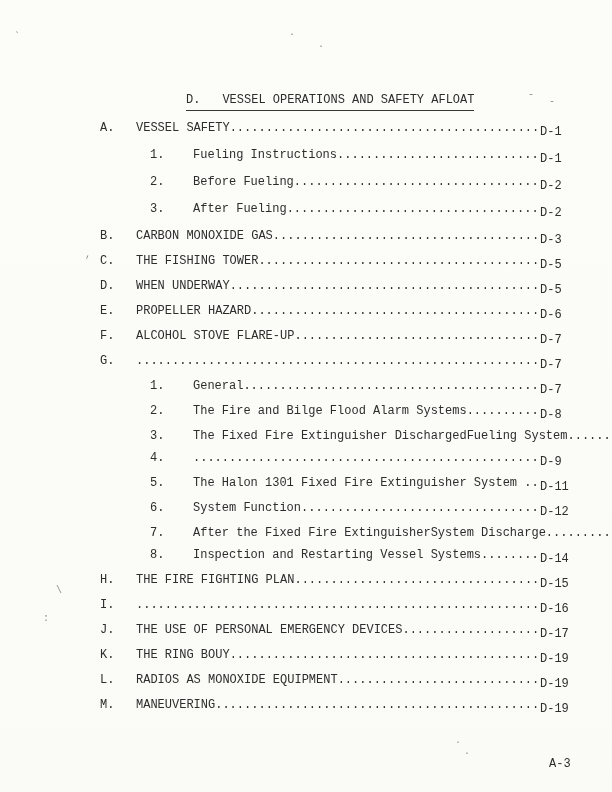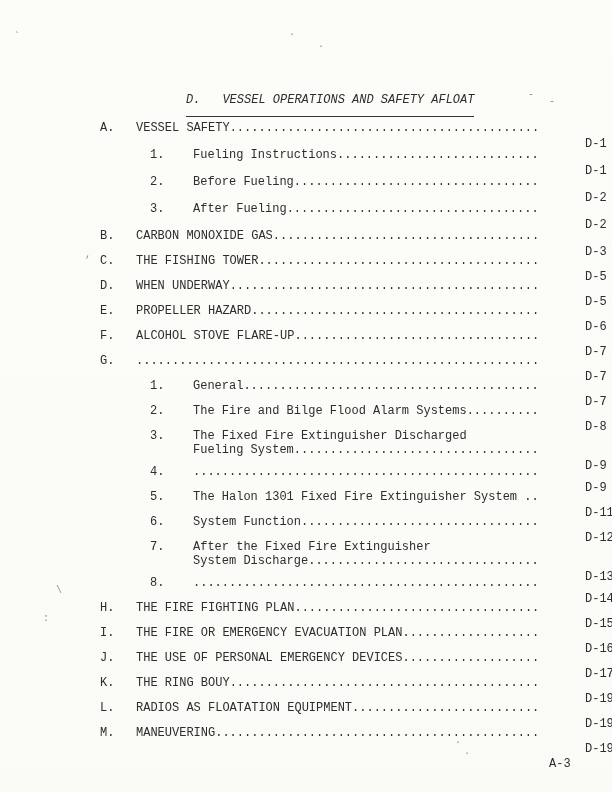--- a/index.html
+++ b/index.html
@@ -10,23 +10,22 @@
     background:linear-gradient(180deg,#fcfcf9 0%,#fbfbf8 60%,#fafaf6 100%);
     font-family:"Liberation Mono","DejaVu Sans Mono",monospace;
     font-size:12px;
     color:#2d2d2d;
     overflow:hidden;
   }
   .doc-title{
     position:absolute;top:93px;left:186px;
     white-space:pre;
     border-bottom:1.2px solid #353535;
-    padding-bottom:8px;
+    padding-bottom:2px;
     line-height:15px;
-    font-style:italic;
   }
   .t-label{margin-right:22px;}
   .toc{position:absolute;top:121px;left:100px;width:440px;}
   .row{
     display:flex;
     position:relative;
     line-height:15px;
     margin-bottom:10px;
     box-sizing:border-box;
     width:440px;
@@ -37,26 +36,25 @@
   .row.lvl2 .lbl{flex:0 0 43px;}
   .lbl,.ttl{white-space:pre;flex-shrink:0;}
   .leader{
     flex:1 1 auto;
     min-width:0;
     overflow:hidden;
     white-space:nowrap;
   }
   .pg{
     position:absolute;
-    left:100%;top:16px;
+    left:100%;top:4px;
     white-space:pre;
-    margin-left:45px;
   }
   .row.multi{line-height:14px;margin-bottom:8px;}
-  .wrap{flex:1;display:flex;flex-direction:column;min-width:0;}
+  .wrap{flex:1;display:flex;flex-direction:row;min-width:0;}
   .line{display:flex;position:relative;line-height:14px;}
   .footer{
     position:absolute;top:757px;left:549px;
     line-height:15px;
   }
   .artifact{
     position:absolute;
     color:#8f8f8f;
     font-size:10px;
     line-height:10px;
@@ -197,55 +195,55 @@
           <div class="line">
             <span class="ttl">System Discharge</span>
             <span class="leader">..............................................................................................................</span>
             <span class="pg">D-13</span>
           </div>
         </div>
       </div>
 
     <div class="row lvl2">
         <span class="lbl">8.</span>
+        <span class="ttl">Inspection and Restarting Vessel Systems</span>
         <span class="leader">..............................................................................................................</span>
         <span class="pg">D-14</span>
       </div>
 
     <div class="row lvl1">
         <span class="lbl">H.</span>
         <span class="ttl">THE FIRE FIGHTING PLAN</span>
         <span class="leader">..............................................................................................................</span>
         <span class="pg">D-15</span>
       </div>
 
     <div class="row lvl1">
         <span class="lbl">I.</span>
-        <span class="ttl">THE FIRE OR EMERGENCY EVACUATION PLAN</span>
         <span class="leader">..............................................................................................................</span>
         <span class="pg">D-16</span>
       </div>
 
     <div class="row lvl1">
         <span class="lbl">J.</span>
         <span class="ttl">THE USE OF PERSONAL EMERGENCY DEVICES</span>
         <span class="leader">..............................................................................................................</span>
         <span class="pg">D-17</span>
       </div>
 
     <div class="row lvl1">
         <span class="lbl">K.</span>
         <span class="ttl">THE RING BOUY</span>
         <span class="leader">..............................................................................................................</span>
         <span class="pg">D-19</span>
       </div>
 
     <div class="row lvl1">
         <span class="lbl">L.</span>
-        <span class="ttl">RADIOS AS FLOATATION EQUIPMENT</span>
+        <span class="ttl">RADIOS AS MONOXIDE EQUIPMENT</span>
         <span class="leader">..............................................................................................................</span>
         <span class="pg">D-19</span>
       </div>
 
     <div class="row lvl1">
         <span class="lbl">M.</span>
         <span class="ttl">MANEUVERING</span>
         <span class="leader">..............................................................................................................</span>
         <span class="pg">D-19</span>
       </div>

